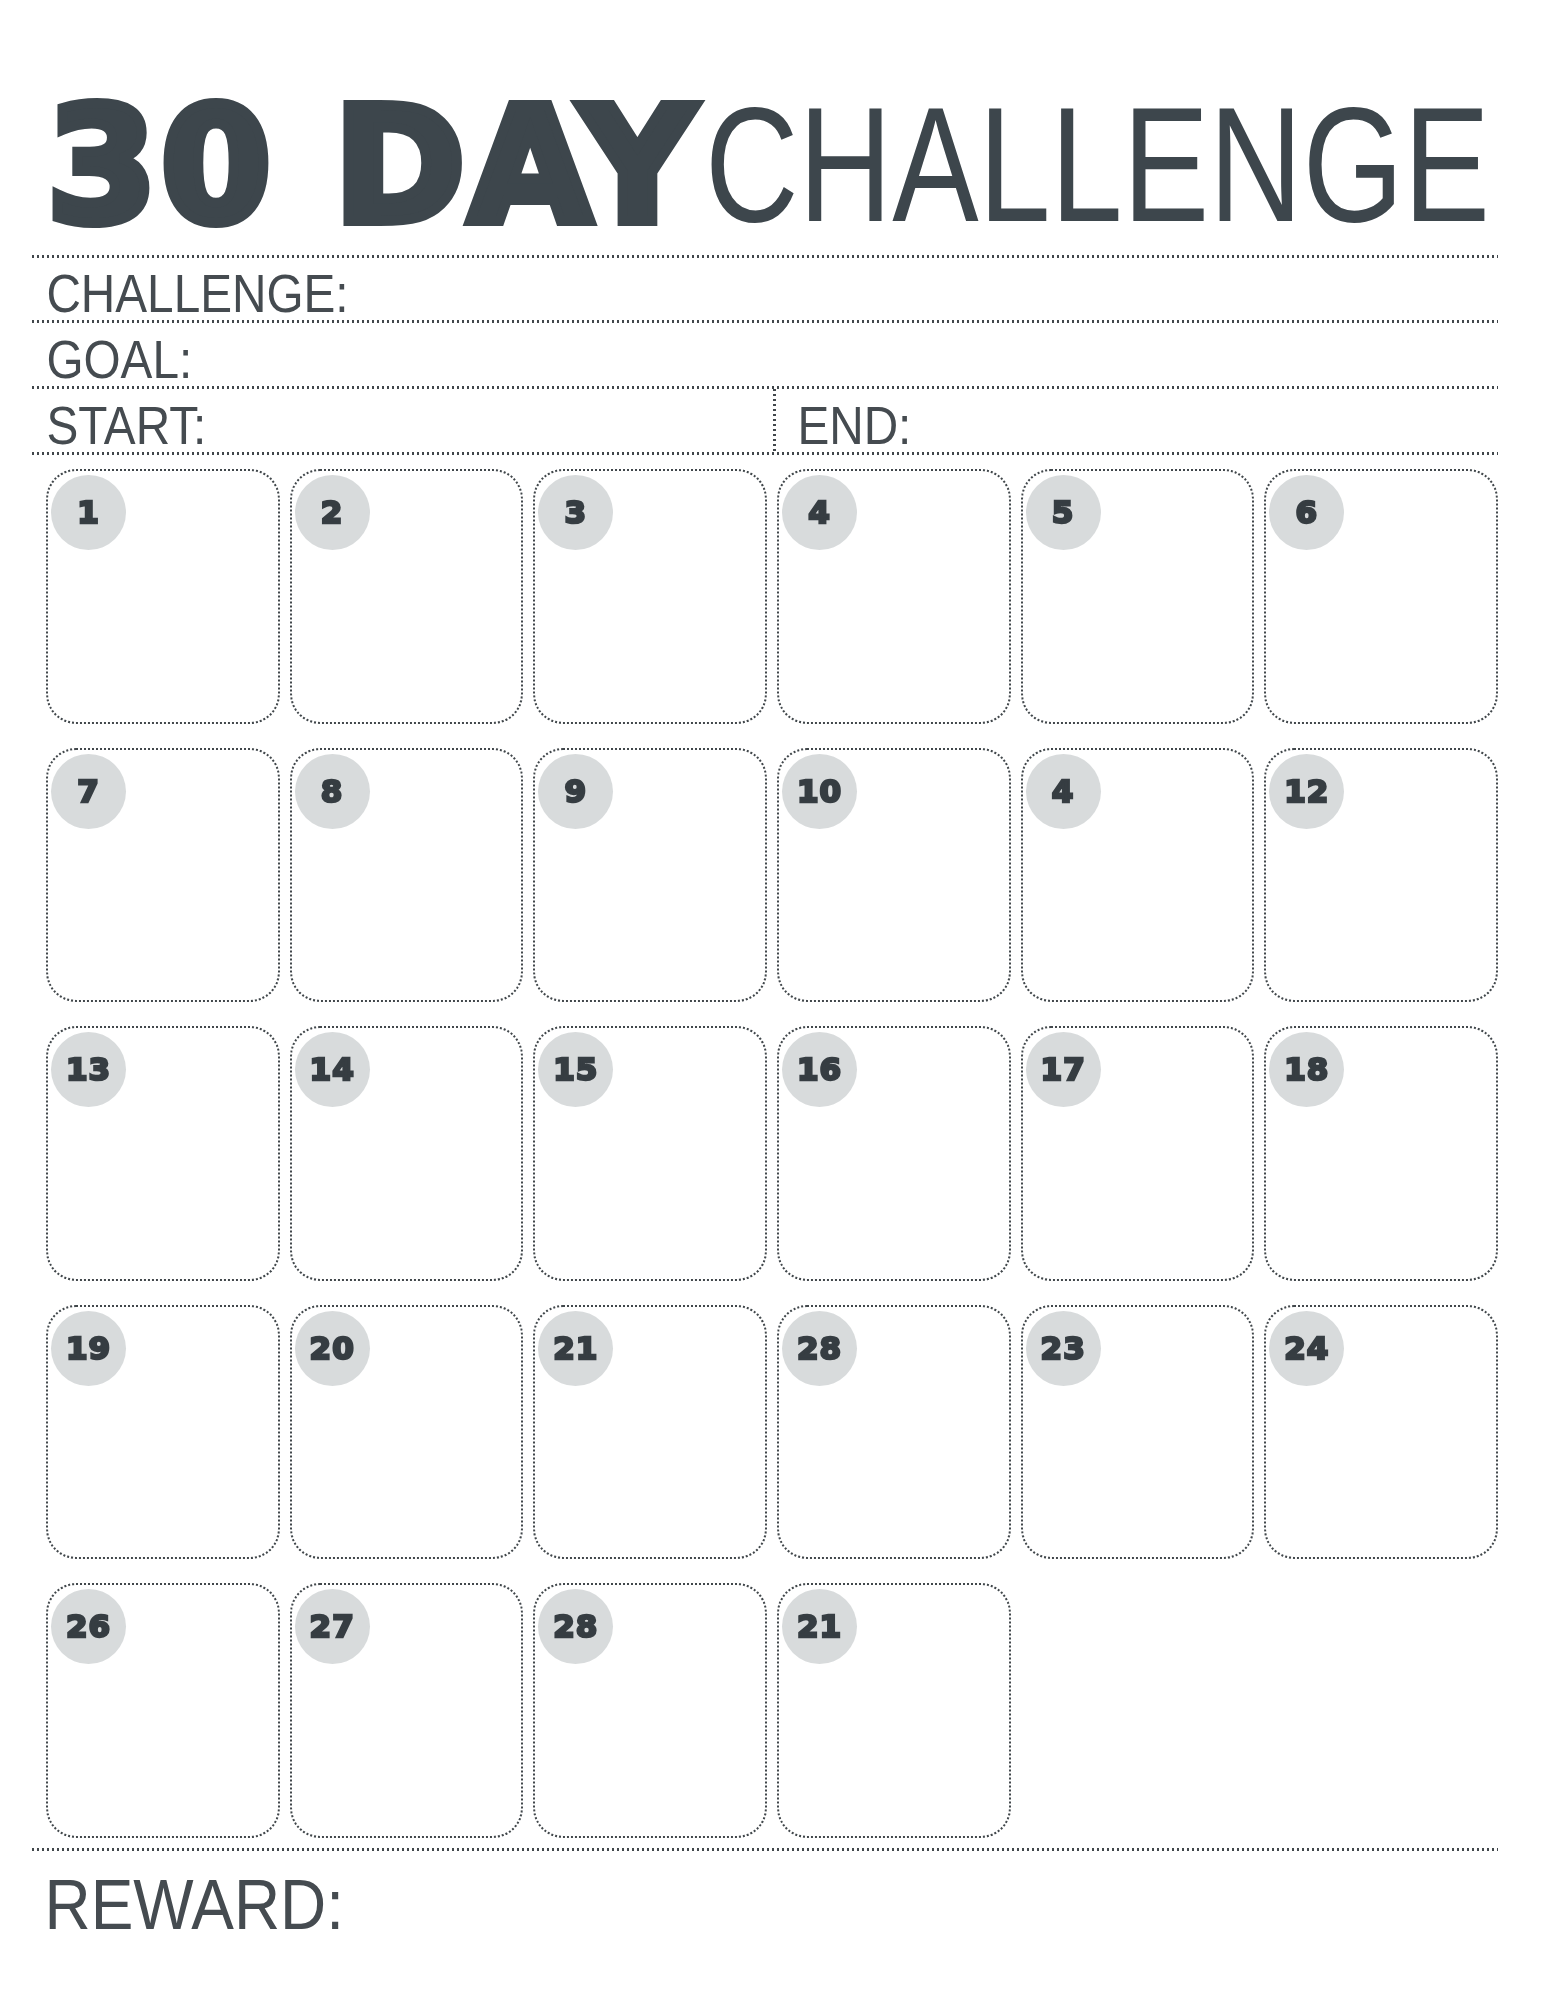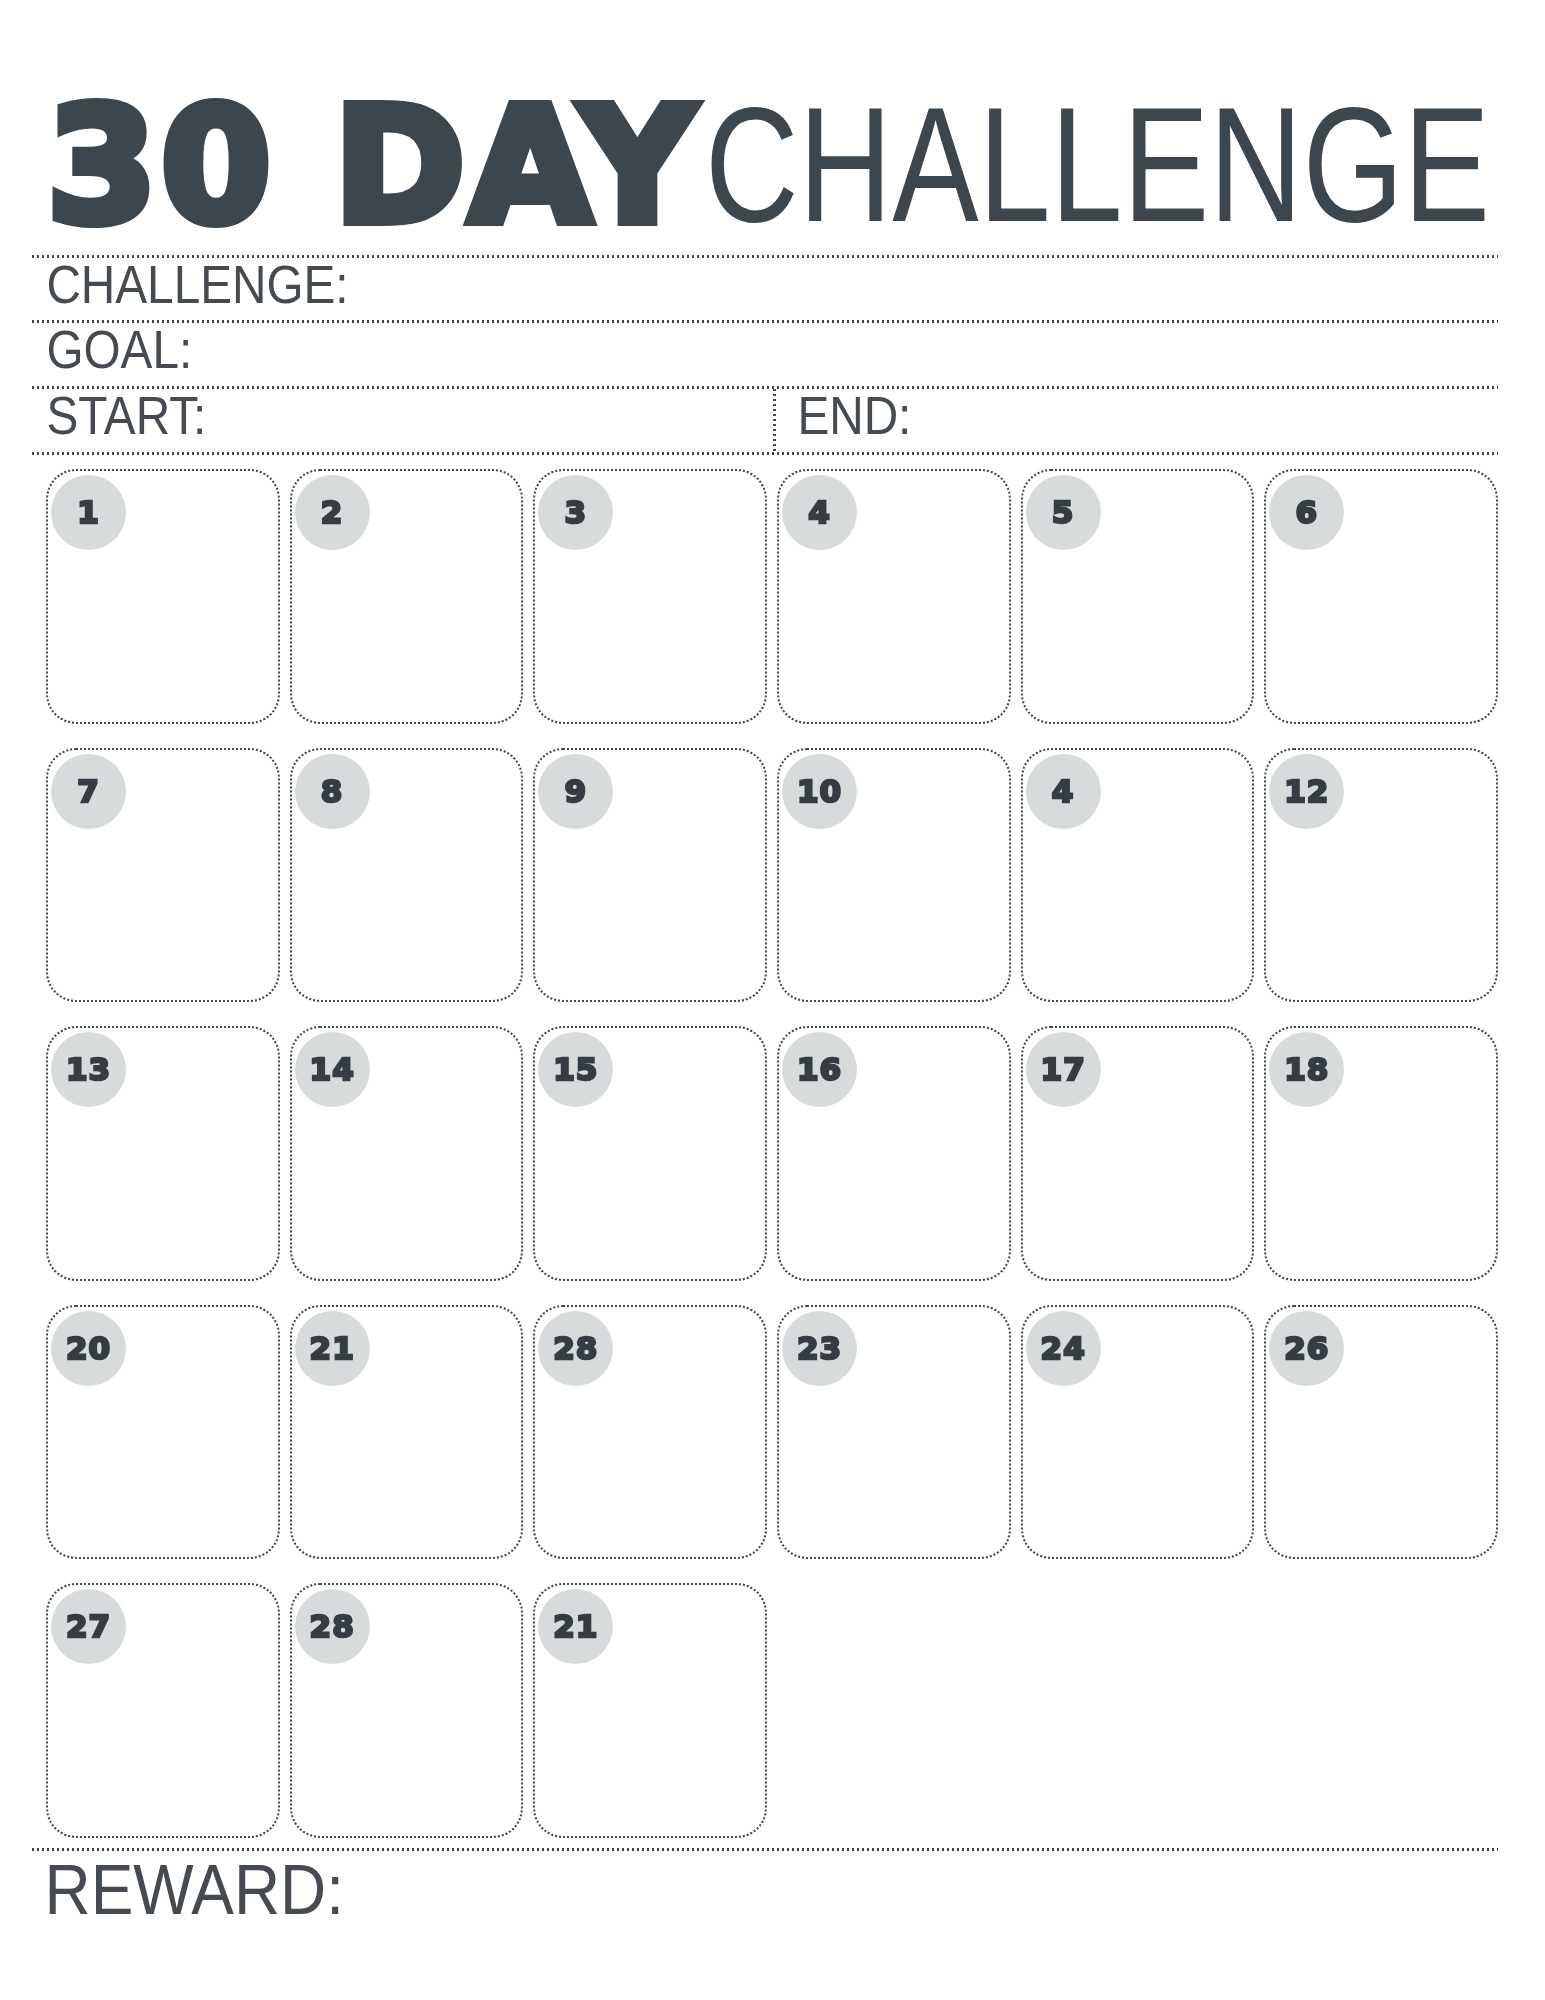--- a/index.html
+++ b/index.html
@@ -52,21 +52,21 @@
     background-image:repeating-linear-gradient(90deg,var(--dot) 0 2px,transparent 2px 5px);
   }
   .vline{
     position:absolute;width:3px;
     background-image:repeating-linear-gradient(180deg,var(--dot) 0 2px,transparent 2px 5px);
   }
 
   
   .field-row{
     position:absolute;left:32px;width:1466px;
-    display:flex;align-items:flex-start;
+    display:flex;align-items:flex-end;
   }
   .field-label{
     display:inline-block;
     font-size:53px;line-height:1;
     font-weight:400;
     color:var(--label);
     padding-left:16px;
     transform:scaleX(0.9);
     transform-origin:left center;
     white-space:nowrap;
@@ -229,20 +229,25 @@
           <span class="day-num">17</span>
         </div>
       </div>
     <div class="cell">
         <div class="day-circle">
           <span class="day-num">18</span>
         </div>
       </div>
     <div class="cell">
         <div class="day-circle">
+          <span class="day-num">19</span>
+        </div>
+      </div>
+    <div class="cell">
+        <div class="day-circle">
           <span class="day-num">20</span>
         </div>
       </div>
     <div class="cell">
         <div class="day-circle">
           <span class="day-num">21</span>
         </div>
       </div>
     <div class="cell">
         <div class="day-circle">

